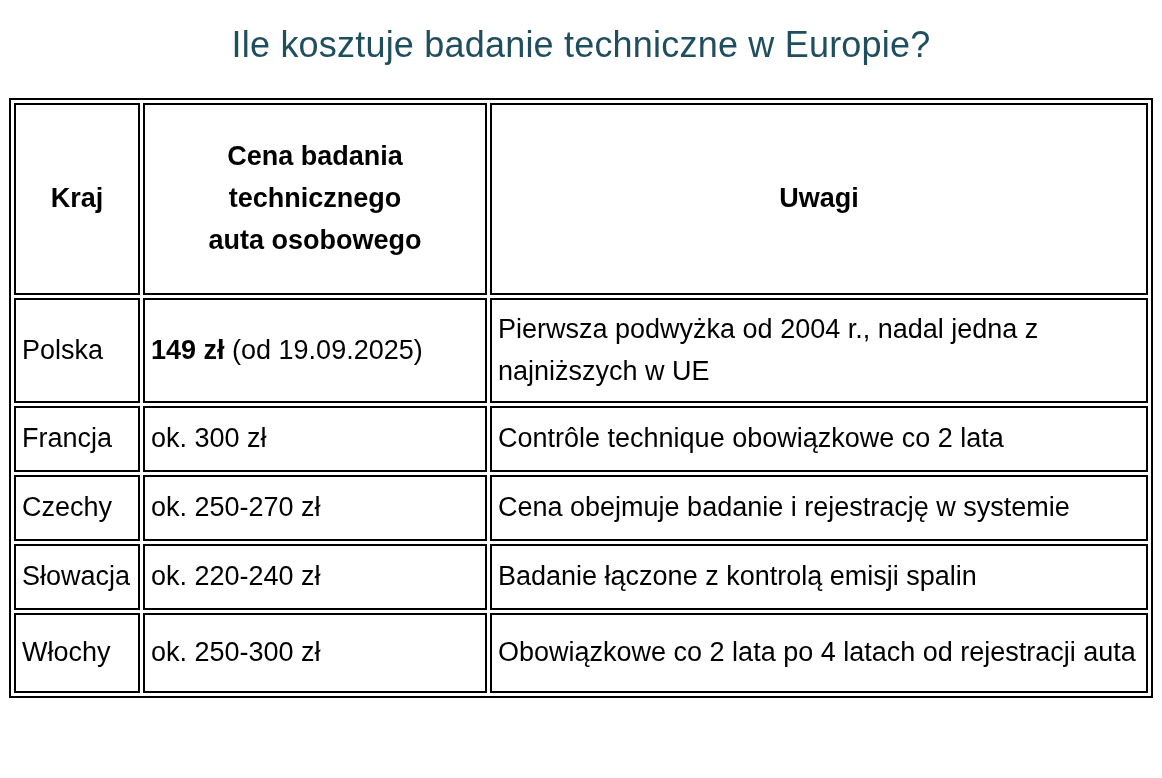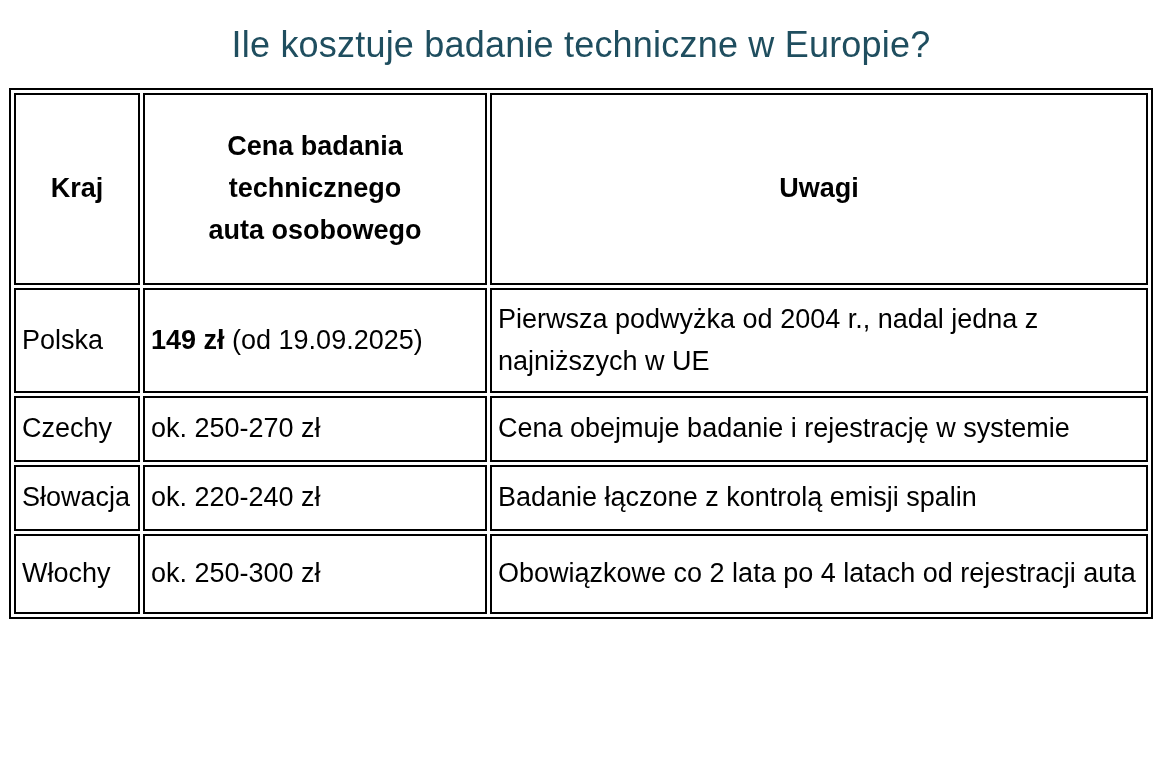--- a/index.html
+++ b/index.html
@@ -8,21 +8,21 @@
     width: 1162px;
     height: 778px;
     background: #ffffff;
     font-family: "Liberation Sans", sans-serif;
     color: #000000;
     overflow: hidden;
   }
   .doc-title {
     margin: 0;
     padding-top: 24px;
-    padding-bottom: 22px;
+    padding-bottom: 32px;
     text-align: center;
     font-size: 36px;
     font-weight: 400;
     color: #1f4e5f;
     letter-spacing: 0.2px;
   }
   table.cost-table {
     border-collapse: separate;
     border-spacing: 3px;
     border: 2px solid #000000;
@@ -79,20 +79,25 @@
       <th>Uwagi</th>
     </tr>
 
     <tr class="row-polska">
       <td class="cell-kraj">Polska</td>
       <td class="cell-cena"><span class="price-bold">149 zł</span><span> (od 19.09.2025)</span></td>
       <td class="cell-uwagi">Pierwsza podwyżka od 2004 r., nadal jedna z najniższych w UE</td>
     </tr>
 
 
+    <tr class="row-francja">
+      <td class="cell-kraj">Francja</td>
+      <td class="cell-cena"><span class="price-bold"></span><span>ok. 300 zł</span></td>
+      <td class="cell-uwagi">Contrôle technique obowiązkowe co 2 lata</td>
+    </tr>
 
     <tr class="row-czechy">
       <td class="cell-kraj">Czechy</td>
       <td class="cell-cena"><span class="price-bold"></span><span>ok. 250-270 zł</span></td>
       <td class="cell-uwagi">Cena obejmuje badanie i rejestrację w systemie</td>
     </tr>
 
     <tr class="row-slowacja">
       <td class="cell-kraj">Słowacja</td>
       <td class="cell-cena"><span class="price-bold"></span><span>ok. 220-240 zł</span></td>

